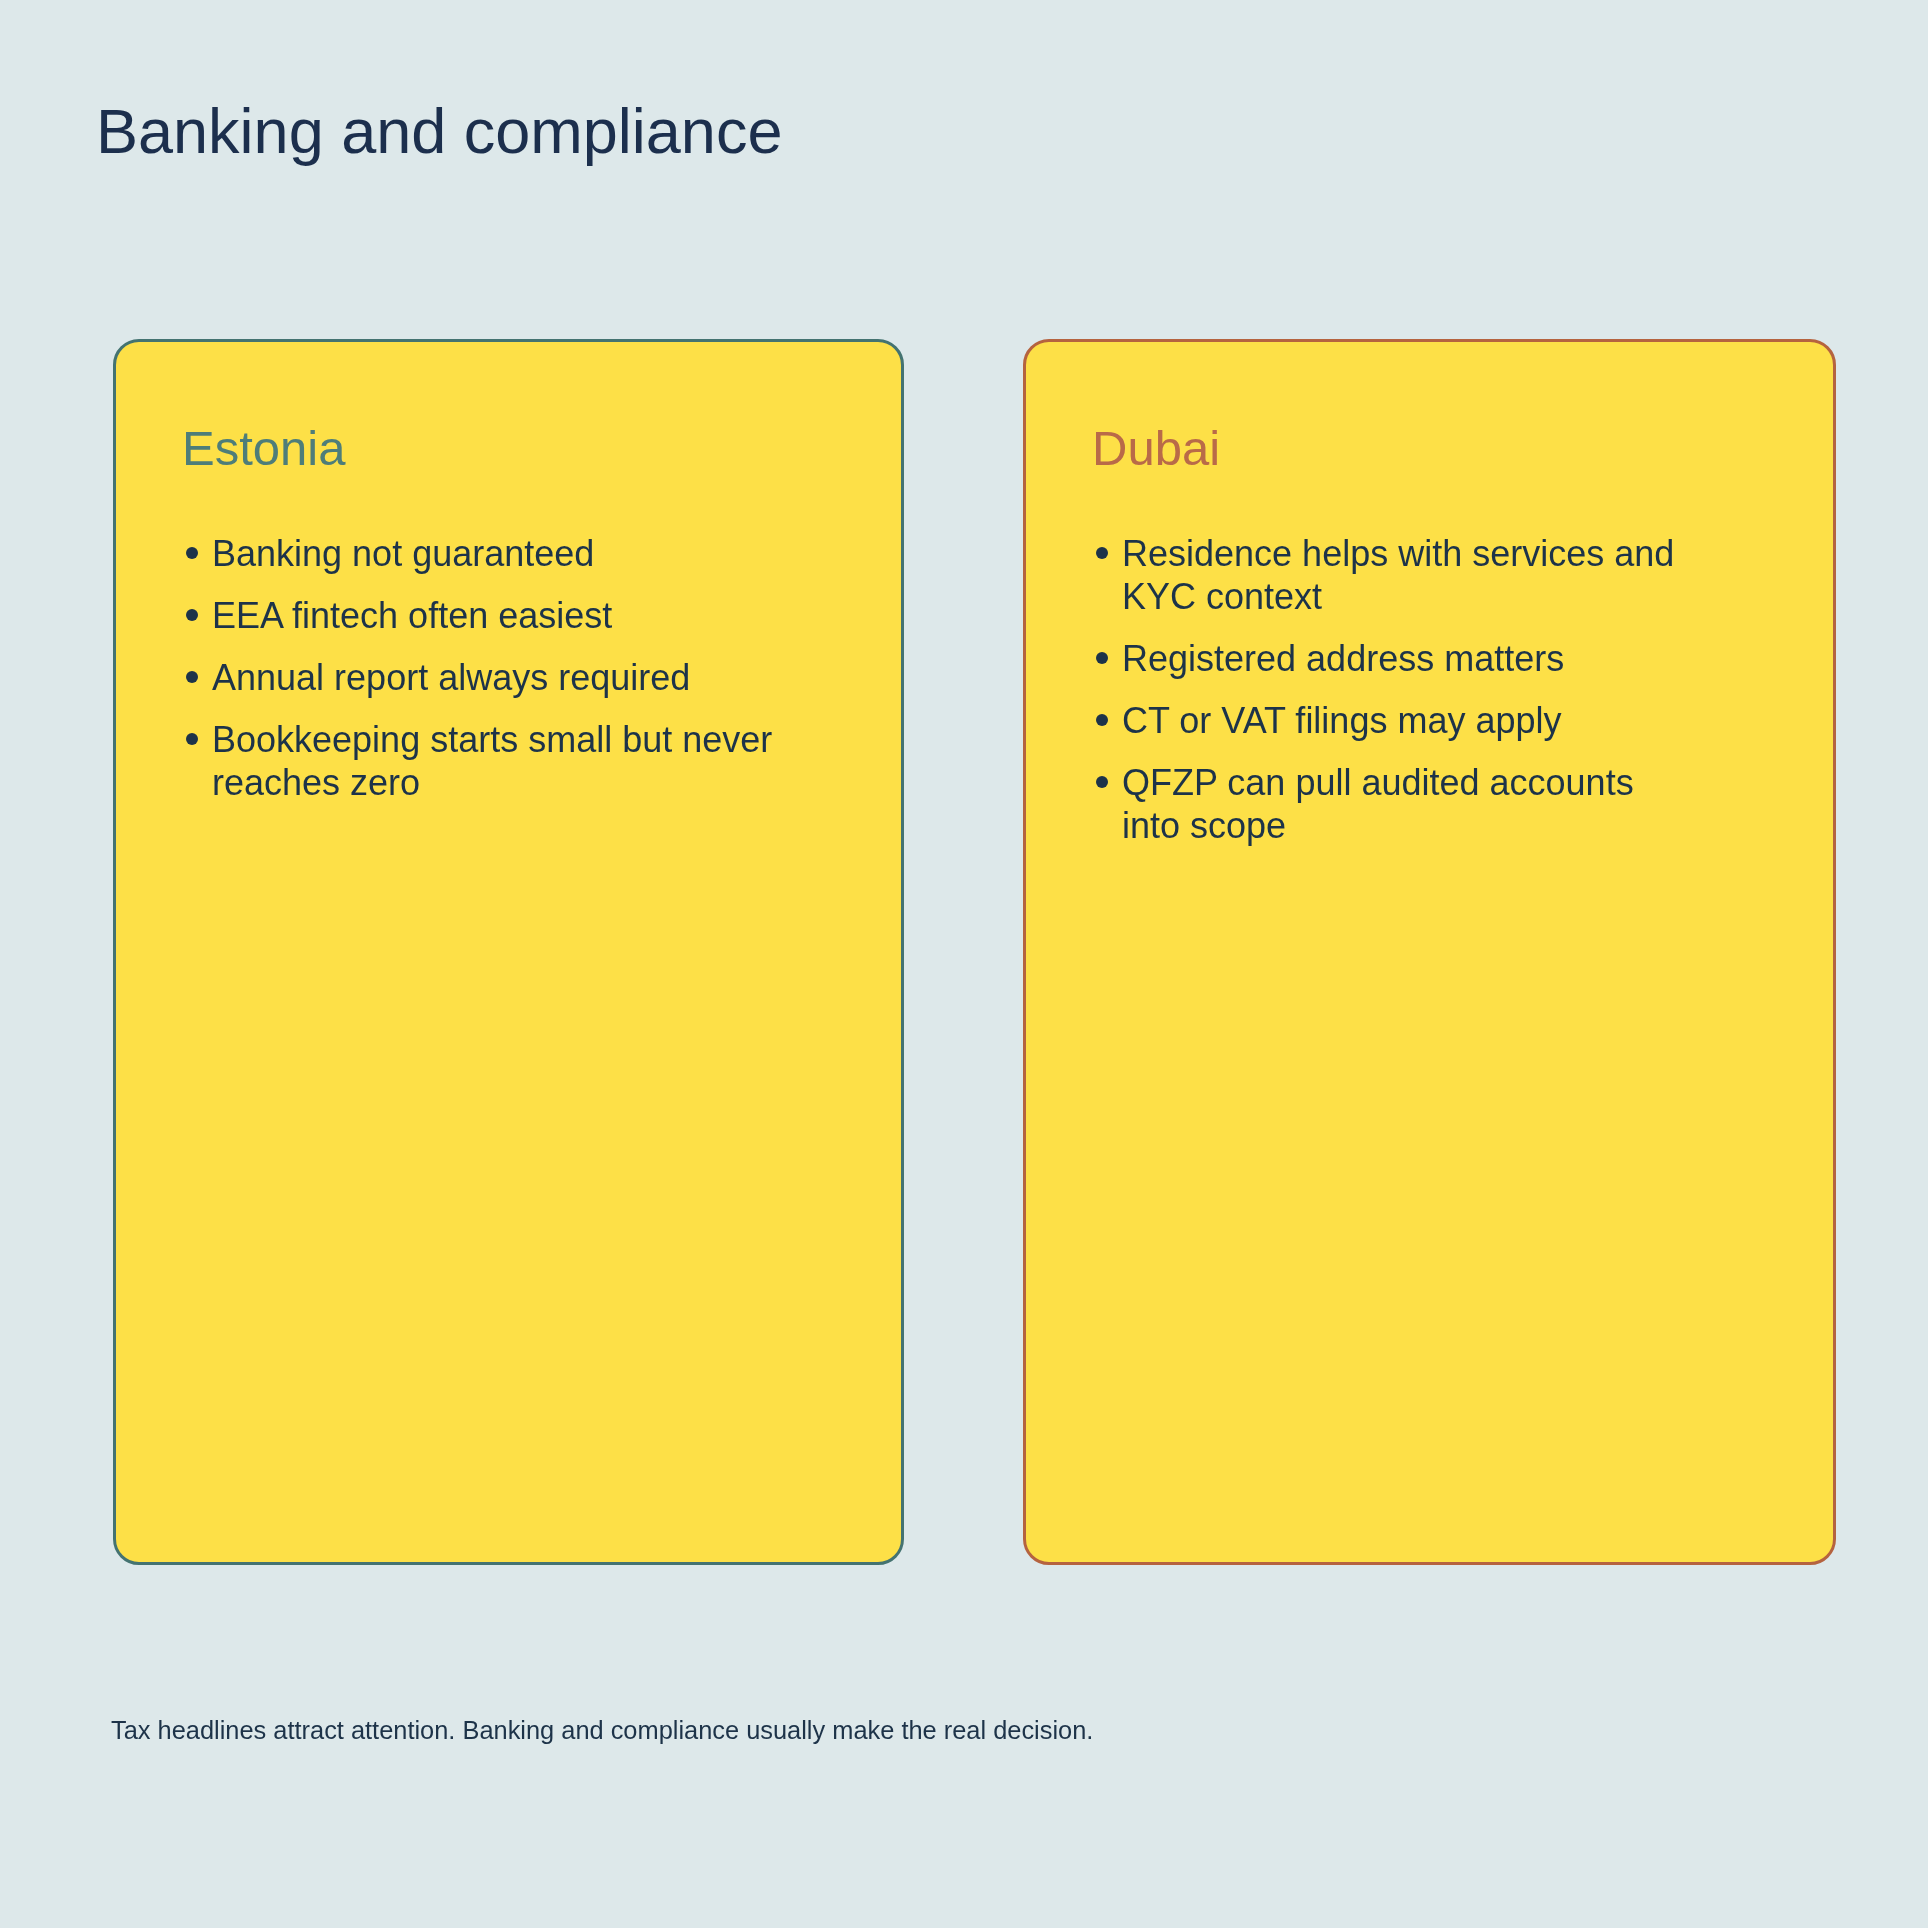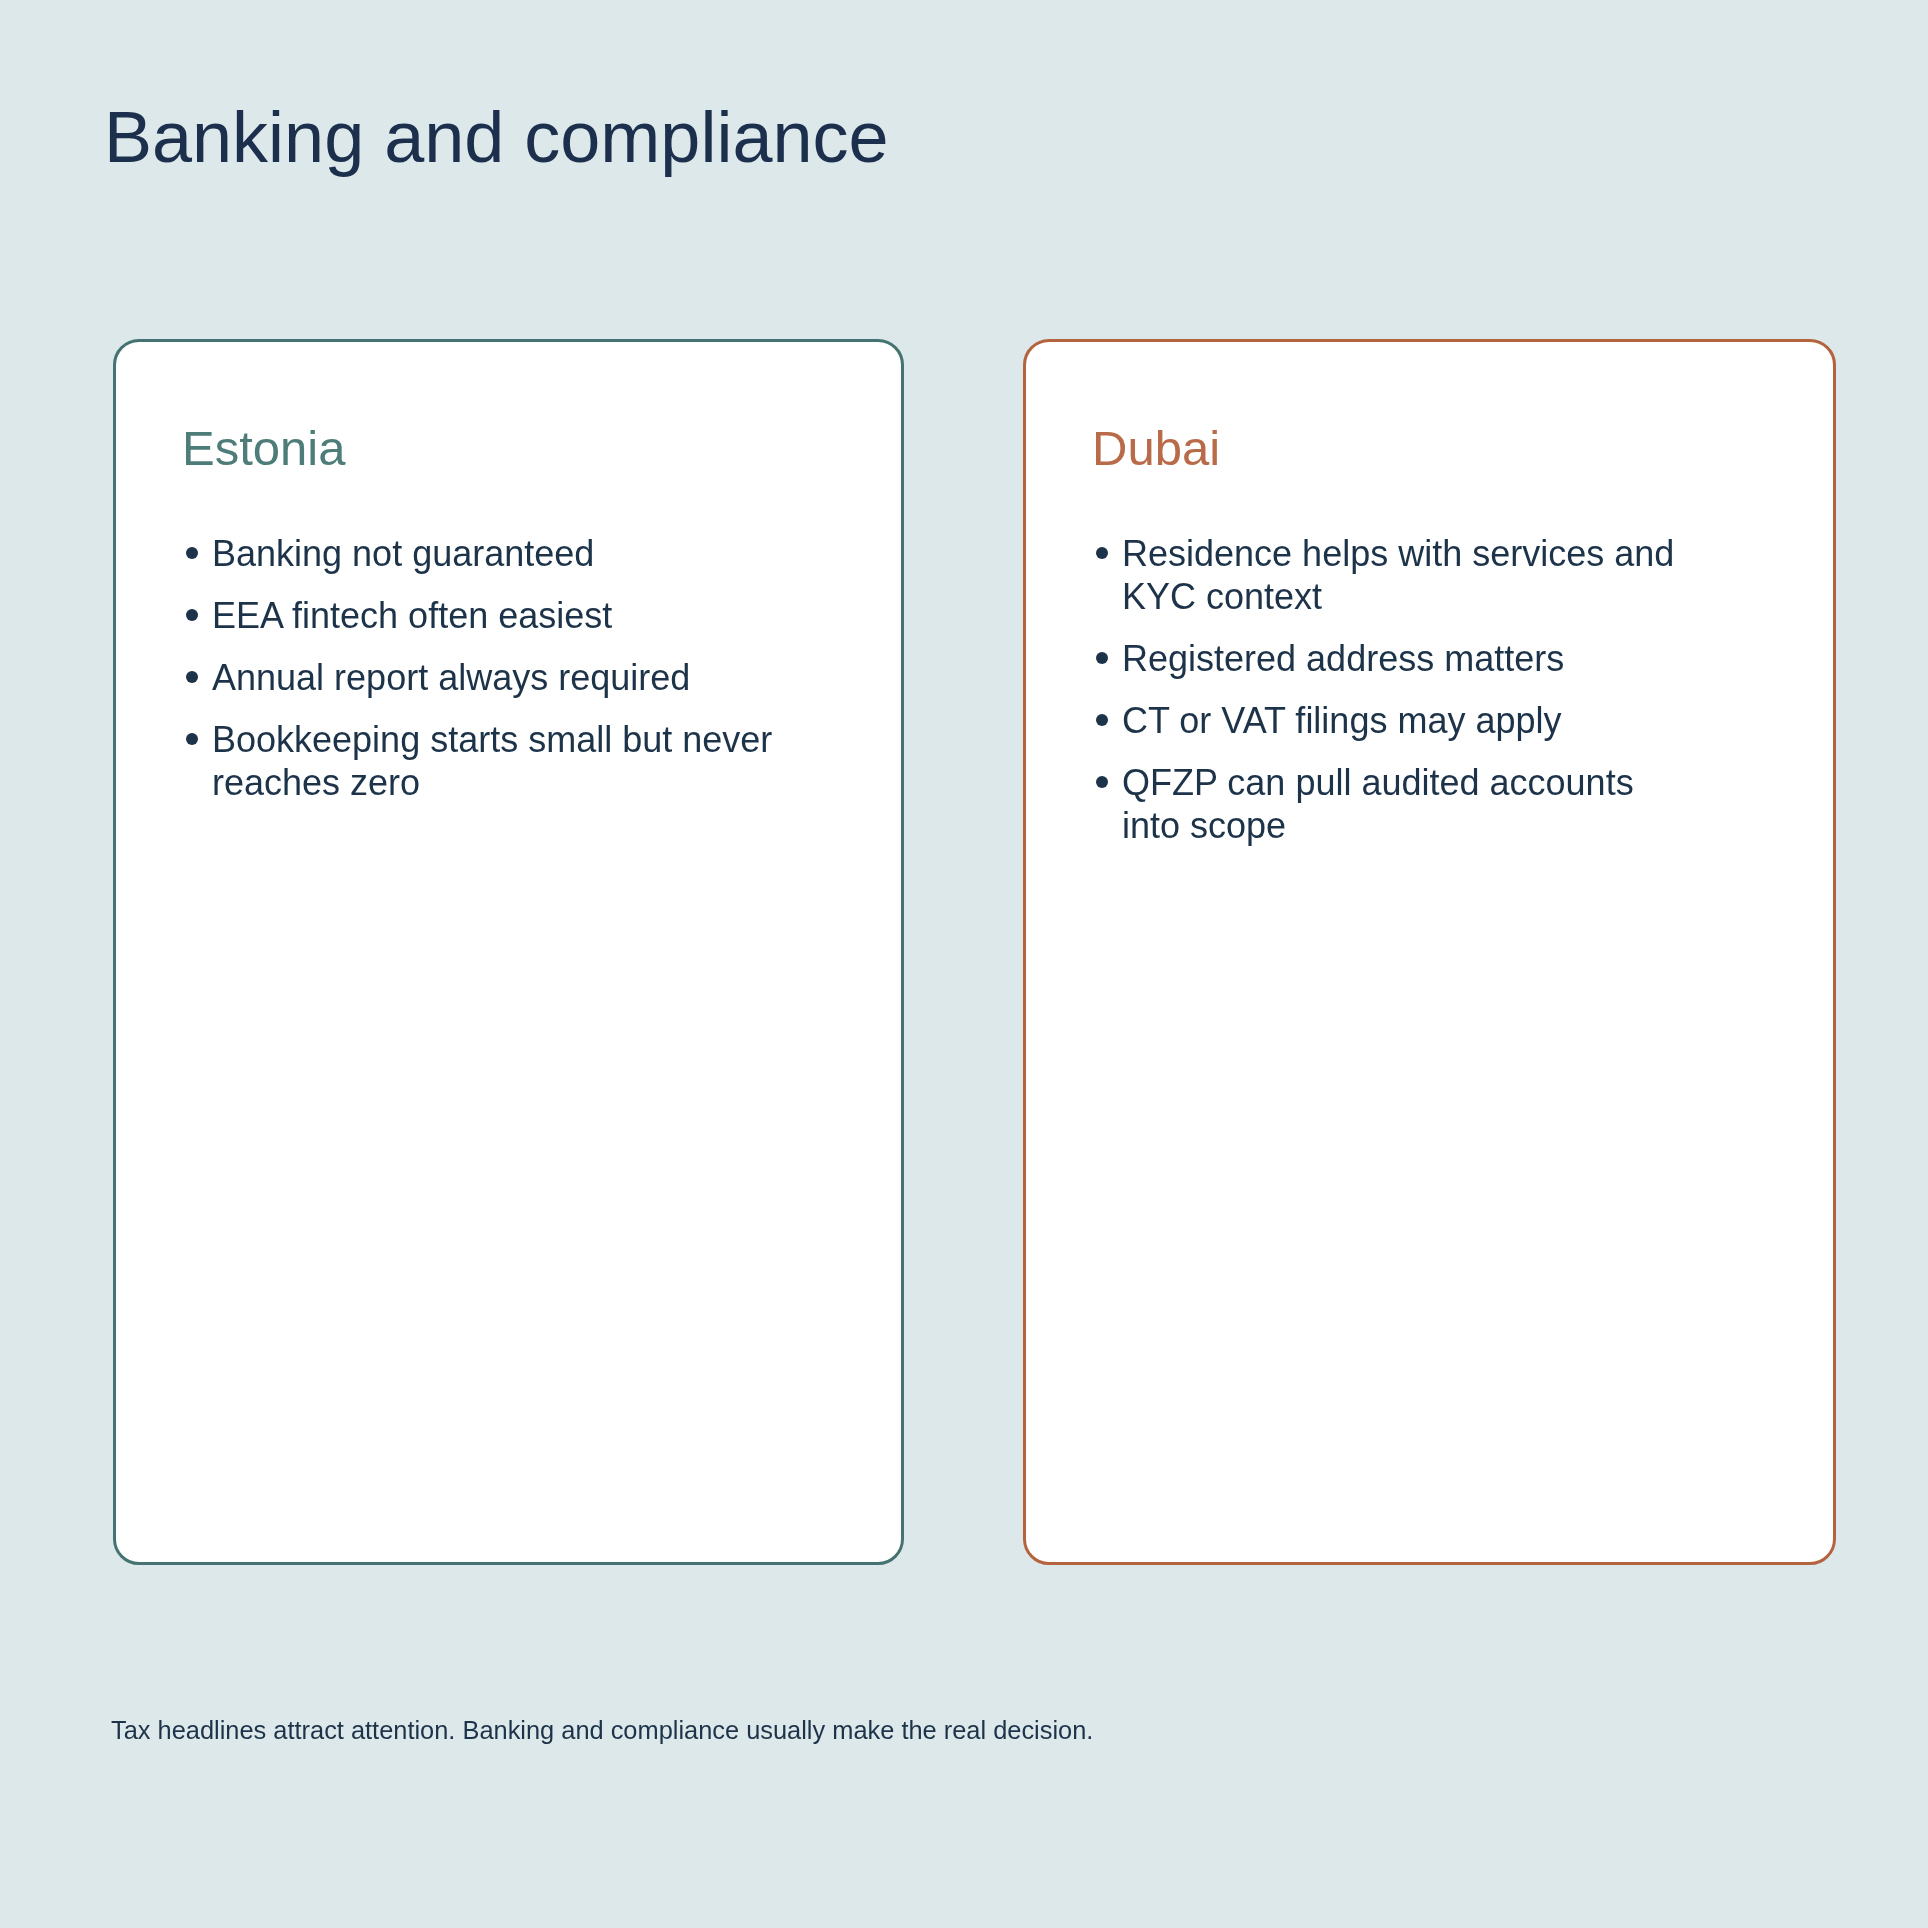--- a/index.html
+++ b/index.html
@@ -7,35 +7,35 @@
     position: relative;
     width: 1928px;
     height: 1928px;
     background: var(--bg, #dde8ea);
     font-family: "Liberation Sans", sans-serif;
     color: #1d3349;
     overflow: hidden;
   }
   .slide-title {
     position: absolute;
-    left: 104px;
+    left: 96px;
     top: 94px;
     margin: 0;
-    font-size: 72px;
+    font-size: 63px;
     font-weight: 400;
     letter-spacing: 0px;
     color: #1c2f4d;
     line-height: 1.2;
   }
   .card {
     position: absolute;
     top: 339px;
     height: 1226px;
     box-sizing: border-box;
-    background: #ffffff;
+    background: #fde047;
     border: 3.8px solid var(--border, #447371);
     border-radius: 26px;
     padding: 77px 56px 0 66px;
   }
   .card--estonia { left: 113px; width: 791px; }
   .card--dubai  { left: 1023px; width: 813px; }
   .card-heading {
     margin: 0;
     font-size: 49px;
     font-weight: 400;

